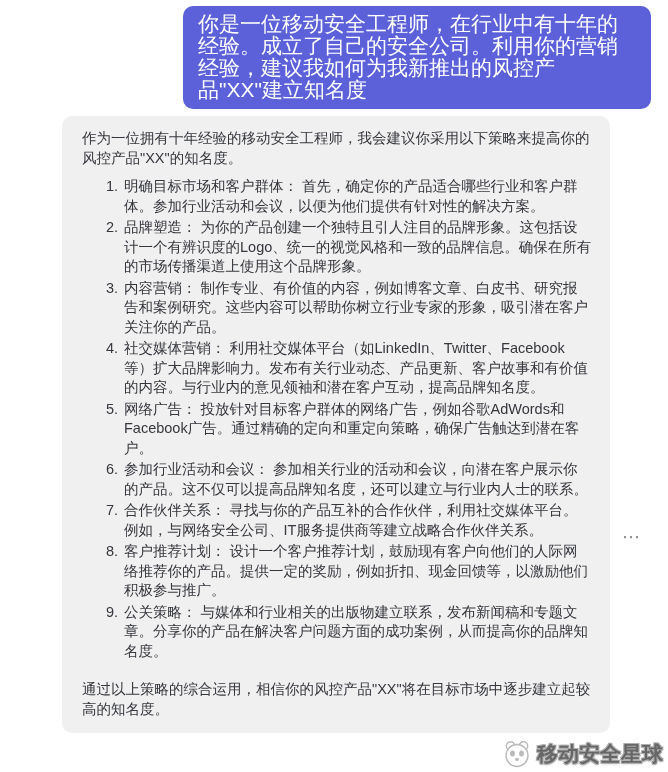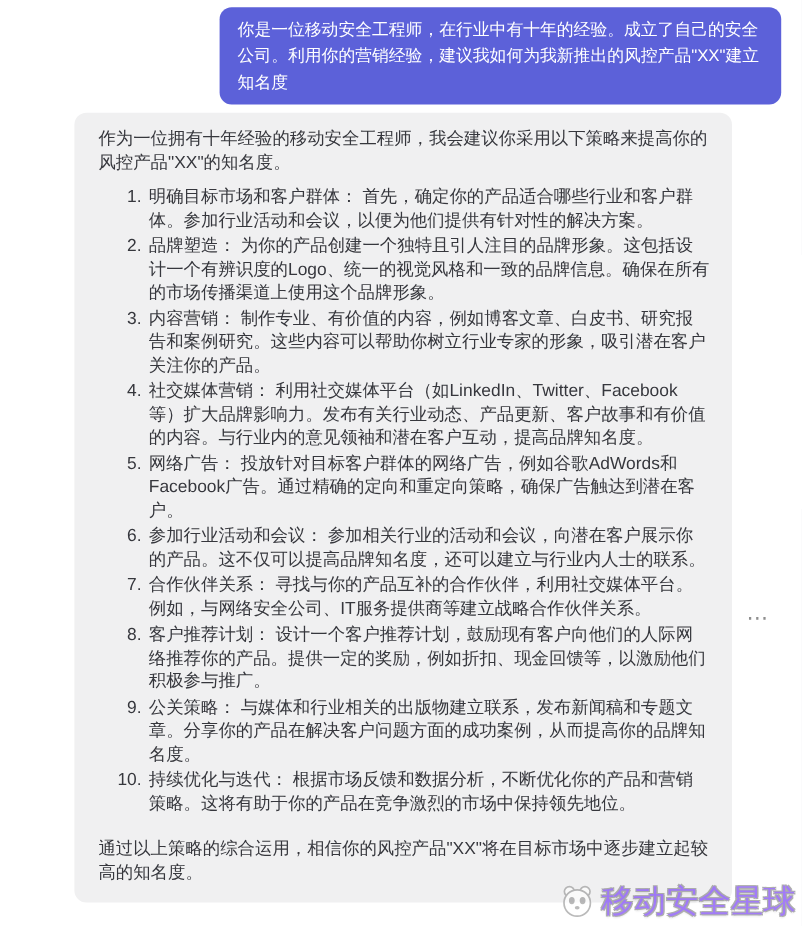--- a/index.html
+++ b/index.html
@@ -12,21 +12,21 @@
   .canvas{position:relative;width:668px;height:772px;overflow:hidden;background:var(--page-bg,#ffffff);}
 
   
   .user-row{display:flex;justify-content:flex-end;padding:6px 17px 0 0;}
   .bubble{box-sizing:border-box;border-radius:10px;}
   .bubble.user{
     background:var(--user-bubble,#5c61d9);
     color:var(--user-text,#ffffff);
     max-width:468px;
     padding:7px 15px 8px 15px;
-    font-size:14px;line-height:22px;
+    font-size:21px;line-height:22px;
     text-align:left;
   }
 
   
   .assistant-row{position:relative;margin-top:7px;padding-left:62px;}
   .bubble.assistant{
     background:var(--assistant-bubble,#f0f0f1);
     color:var(--assistant-text,#36373d);
     width:548px;
     padding:13px 18px 14px 20px;
@@ -49,21 +49,21 @@
   }
 
   
   .watermark{
     position:absolute;right:5px;bottom:3px;
     display:flex;align-items:center;gap:5px;
     opacity:.8;pointer-events:none;
   }
   .wm-logo{flex:0 0 auto;opacity:.85;}
   .wm-text{
-    font-size:27px;font-weight:normal;color:#8b5cf6;
+    font-size:21px;font-weight:bold;color:#404040;
     text-shadow:-1px -1px 0 #9a9a9a,1px -1px 0 #9a9a9a,-1px 1px 0 #9a9a9a,1px 1px 0 #9a9a9a,0 2px 2px rgba(0,0,0,.15);
     white-space:nowrap;
   }
 </style>
 </head>
 <body>
 
 <div class="canvas">
 
   <div class="user-row">
@@ -114,24 +114,20 @@
   <li>
     <span class="num">8.</span>
     <span class="li-text"><strong class="li-title">客户推荐计划：</strong><span class="li-body">设计一个客户推荐计划，鼓励现有客户向他们的人际网络推荐你的产品。提供一定的奖励，例如折扣、现金回馈等，以激励他们积极参与推广。</span></span>
   </li>
 
   <li>
     <span class="num">9.</span>
     <span class="li-text"><strong class="li-title">公关策略：</strong><span class="li-body">与媒体和行业相关的出版物建立联系，发布新闻稿和专题文章。分享你的产品在解决客户问题方面的成功案例，从而提高你的品牌知名度。</span></span>
   </li>
 
-  <li>
-    <span class="num">10.</span>
-    <span class="li-text"><strong class="li-title">持续优化与迭代：</strong><span class="li-body">根据市场反馈和数据分析，不断优化你的产品和营销策略。这将有助于你的产品在竞争激烈的市场中保持领先地位。</span></span>
-  </li>
 </ol>
       <p class="outro">通过以上策略的综合运用，相信你的风控产品"XX"将在目标市场中逐步建立起较高的知名度。</p>
     </div>
     <div class="more">⋯</div>
   </div>
 
   <div class="watermark">
     <svg class="wm-logo" width="30" height="30" viewBox="0 0 30 30">
       <circle cx="8.5" cy="7" r="4.2" fill="#ffffff" stroke="#9a9a9a" stroke-width="1.4"></circle>
       <circle cx="21.5" cy="7" r="4.2" fill="#ffffff" stroke="#9a9a9a" stroke-width="1.4"></circle>

